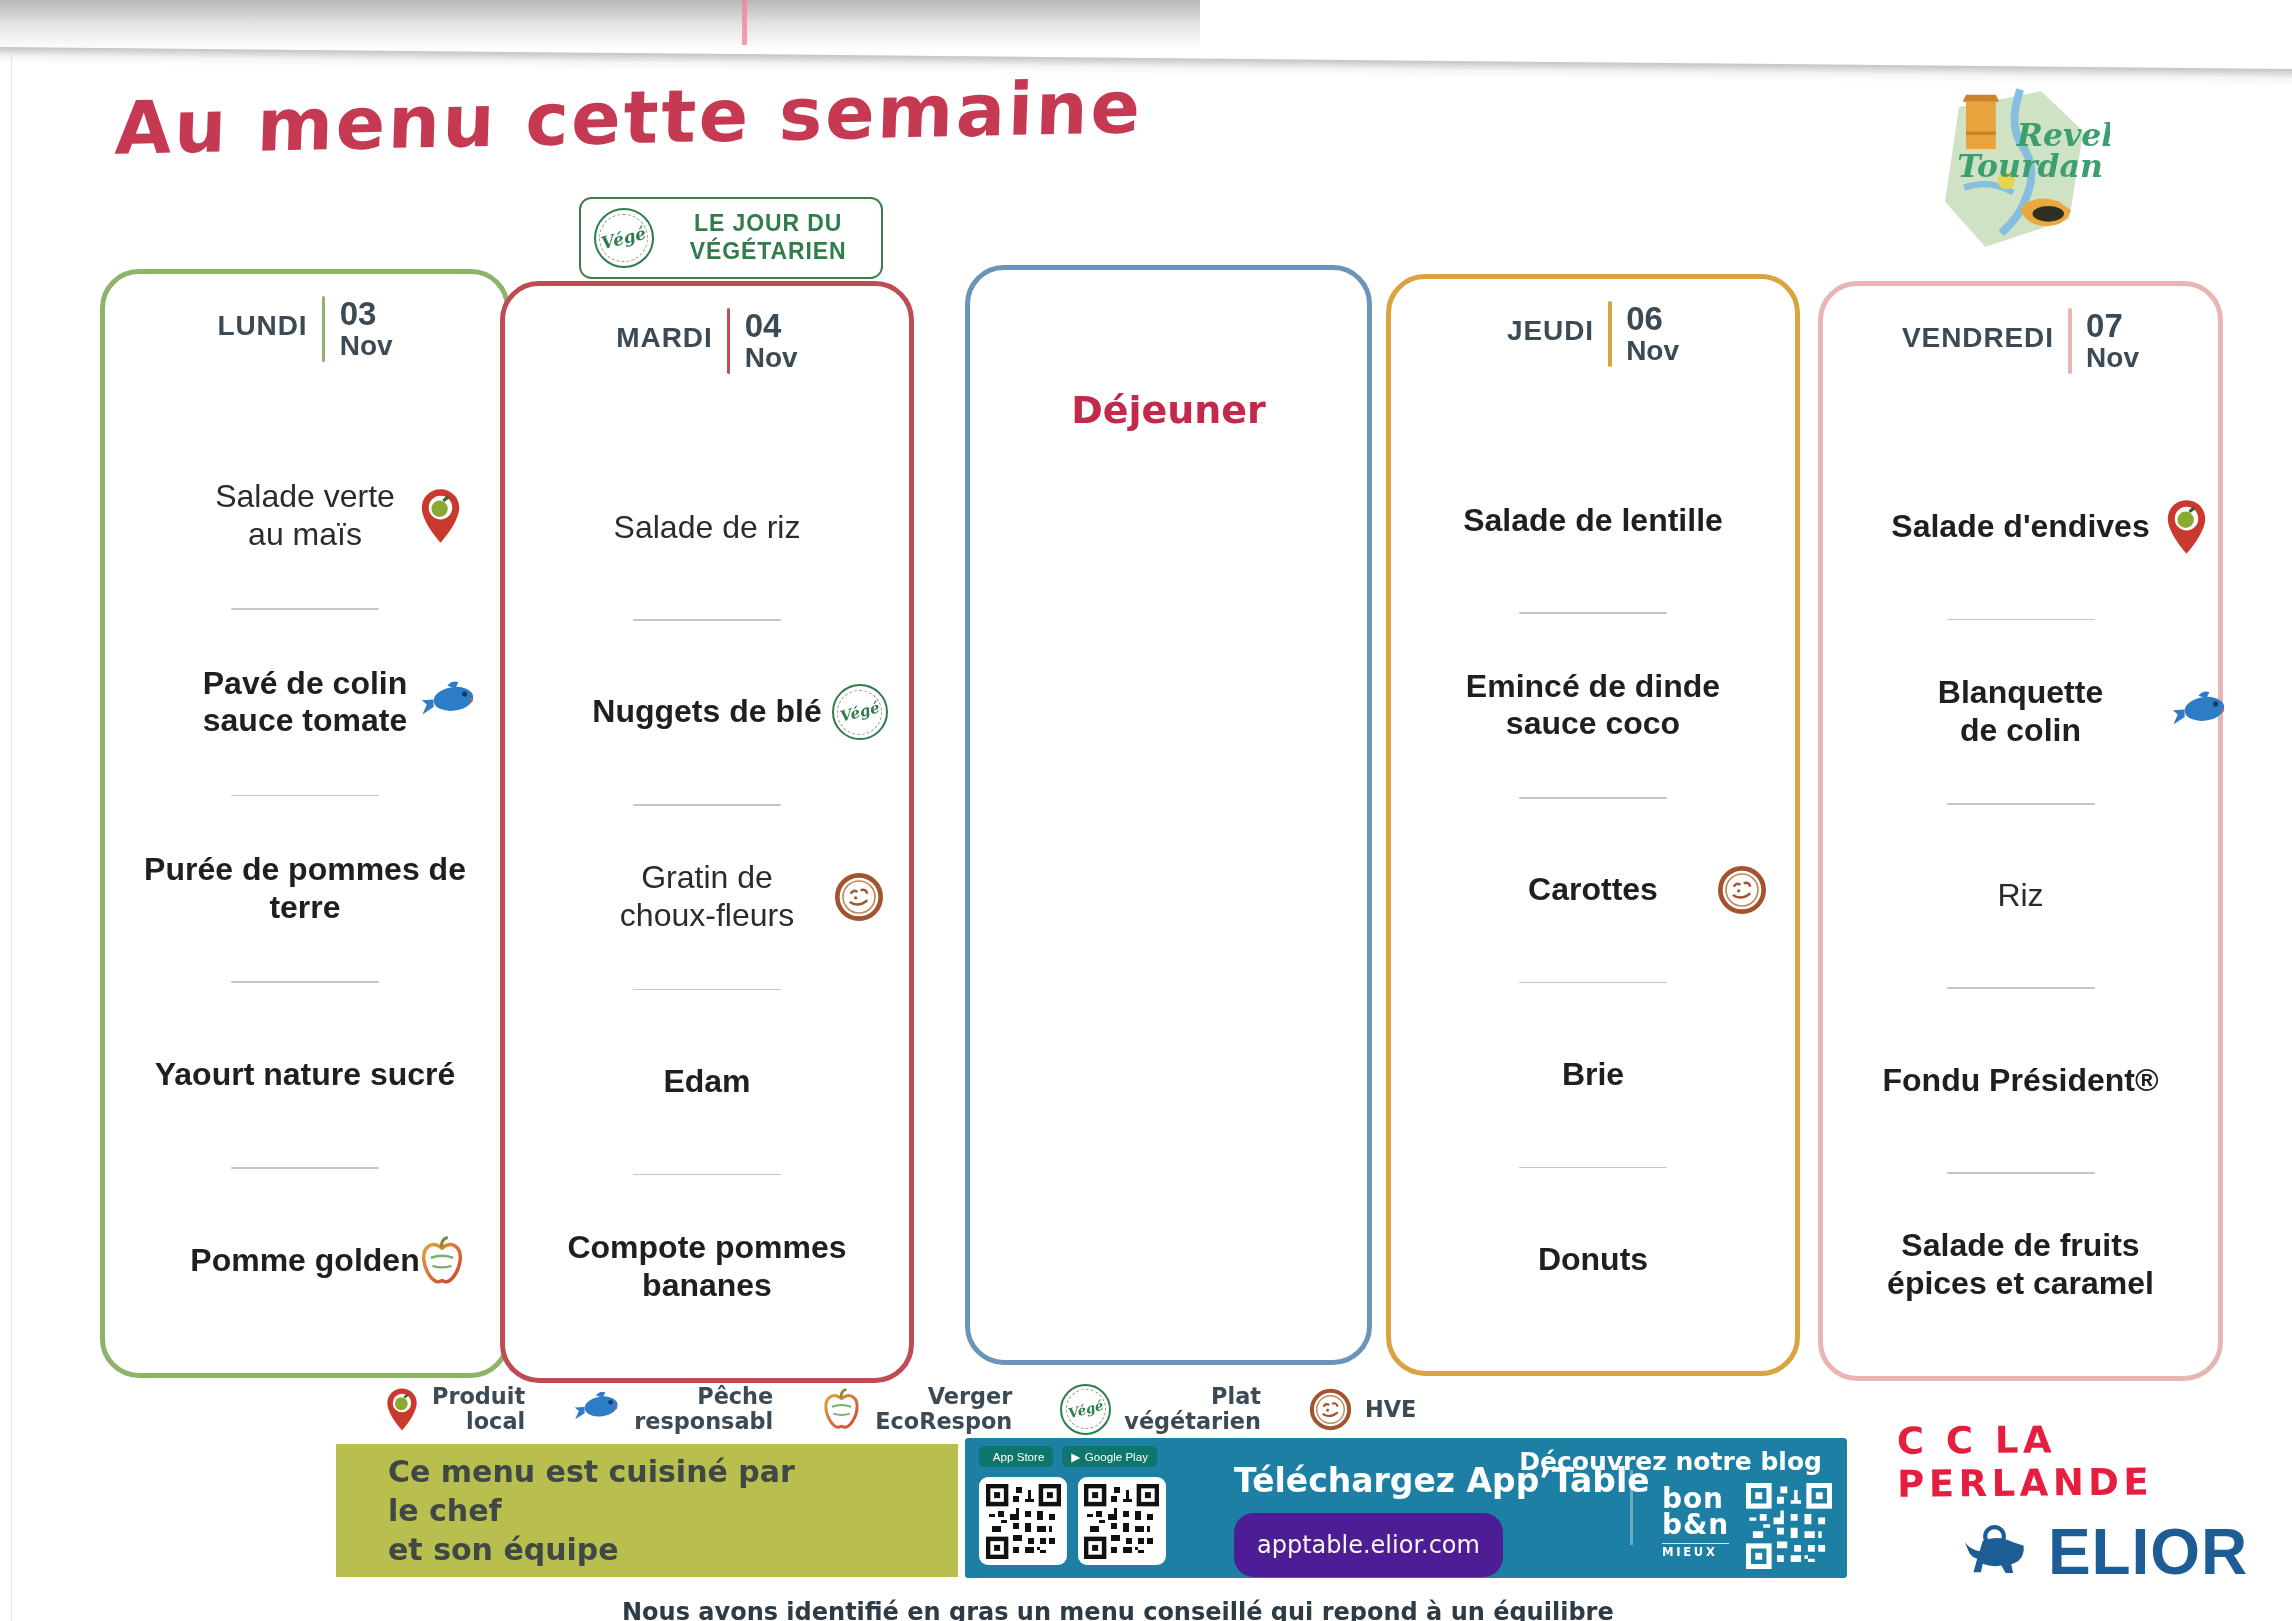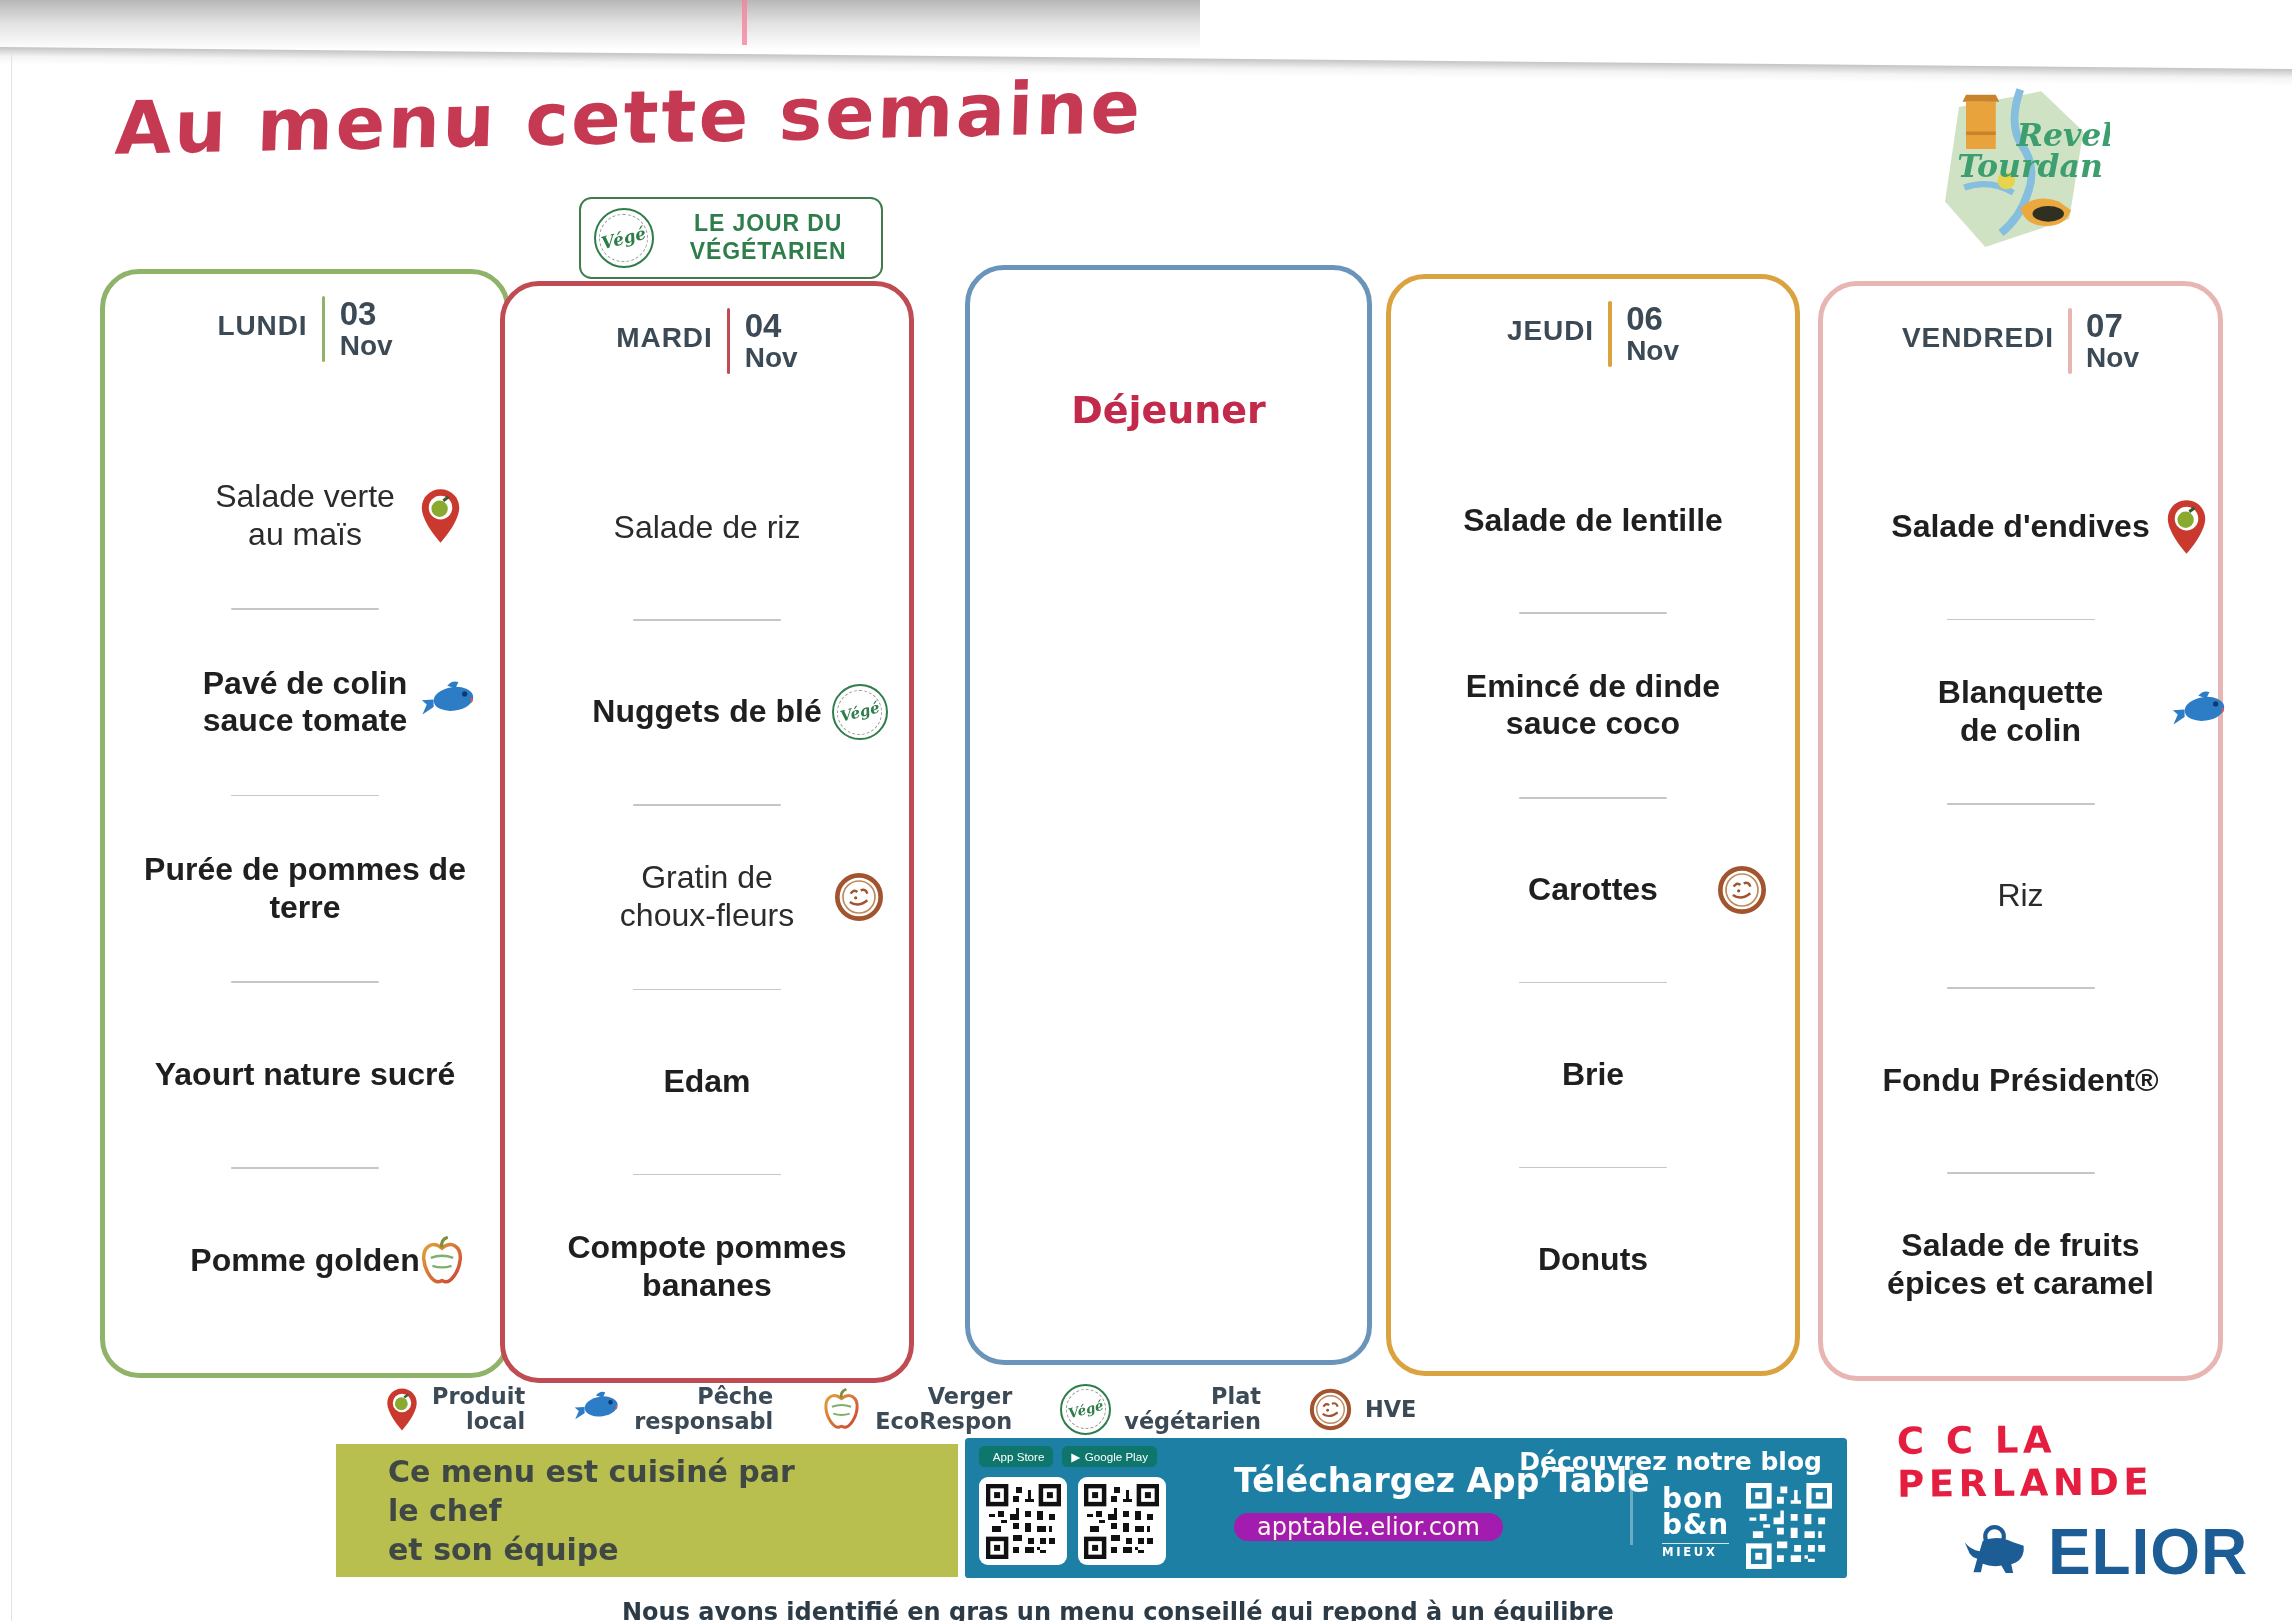--- a/index.html
+++ b/index.html
@@ -94,21 +94,21 @@
   .chef-box .txt{font-family:"DejaVu Sans",sans-serif;font-weight:700;font-size:30px;color:#3f4845;line-height:1.3;}
 
   
   .app-banner{position:absolute;left:965px;top:1438px;width:882px;height:140px;background:#1e7fa4;border-radius:3.6px;}
   .store-badges{position:absolute;left:14.3px;top:8px;display:flex;gap:9px;}
   .store-badge{background:#0f766e;color:#fff;border-radius:5.4px;font-size:11.6px;padding:3.6px 9px;display:flex;align-items:center;gap:4.5px;white-space:nowrap;}
   .qr-row{position:absolute;left:14.3px;top:39px;display:flex;gap:10.7px;}
   .qr-tile{width:88px;height:88px;background:#fff;border-radius:9px;display:flex;align-items:center;justify-content:center;}
   .qr-tile svg{width:75px;height:75px;color:#111;}
   .app-headline{position:absolute;left:269px;top:23px;color:#fff;font-family:"DejaVu Sans",sans-serif;font-size:33px;font-weight:600;}
-  .app-pill{position:absolute;left:269px;top:75px;background:#a21caf;border-radius:19.7px;padding:0 23px;color:#fdf6ea;
+  .app-pill{position:absolute;left:269px;top:75px;background:#4c1d95;border-radius:19.7px;padding:18px 23px;color:#fdf6ea;
     font-family:"DejaVu Sans",sans-serif;font-size:24px;}
   .banner-div{position:absolute;left:665px;top:32px;width:2.7px;height:75px;background:rgba(255,255,255,.35);}
   .blog-label{position:absolute;right:25px;top:9px;color:#fff;font-family:"DejaVu Sans",sans-serif;font-weight:700;font-size:25px;}
   .bonbain{position:absolute;left:697px;top:48px;color:#fff;font-family:"DejaVu Sans",sans-serif;font-weight:800;line-height:.92;}
   .bonbain .l{font-size:28px;letter-spacing:0.9px;}
   .bonbain .l3{font-size:11.6px;letter-spacing:2.7px;font-weight:600;border-top:0.9px solid rgba(255,255,255,.8);margin-top:5.4px;padding-top:2.7px;}
   .blog-qr{position:absolute;left:781px;top:45px;width:86px;height:86px;color:#fff;}
   .blog-qr svg{width:86px;height:86px;}
 
   

